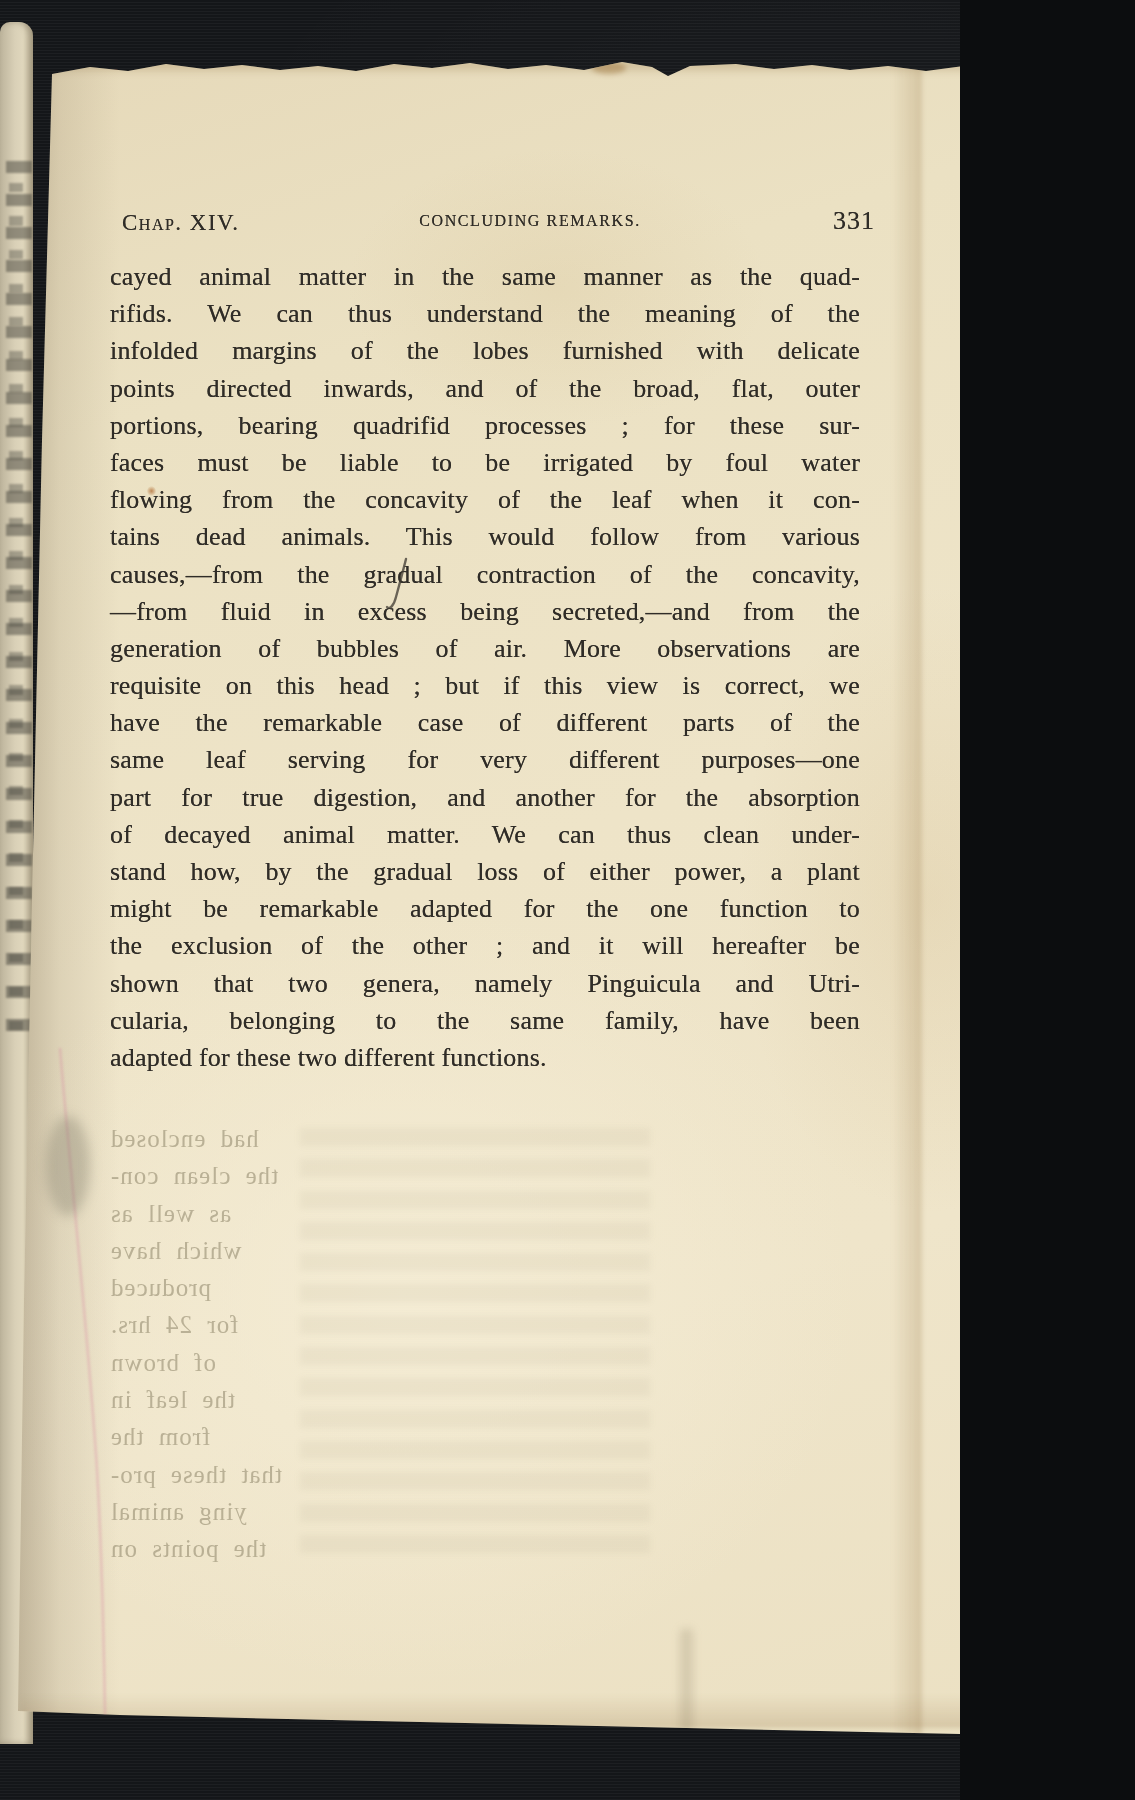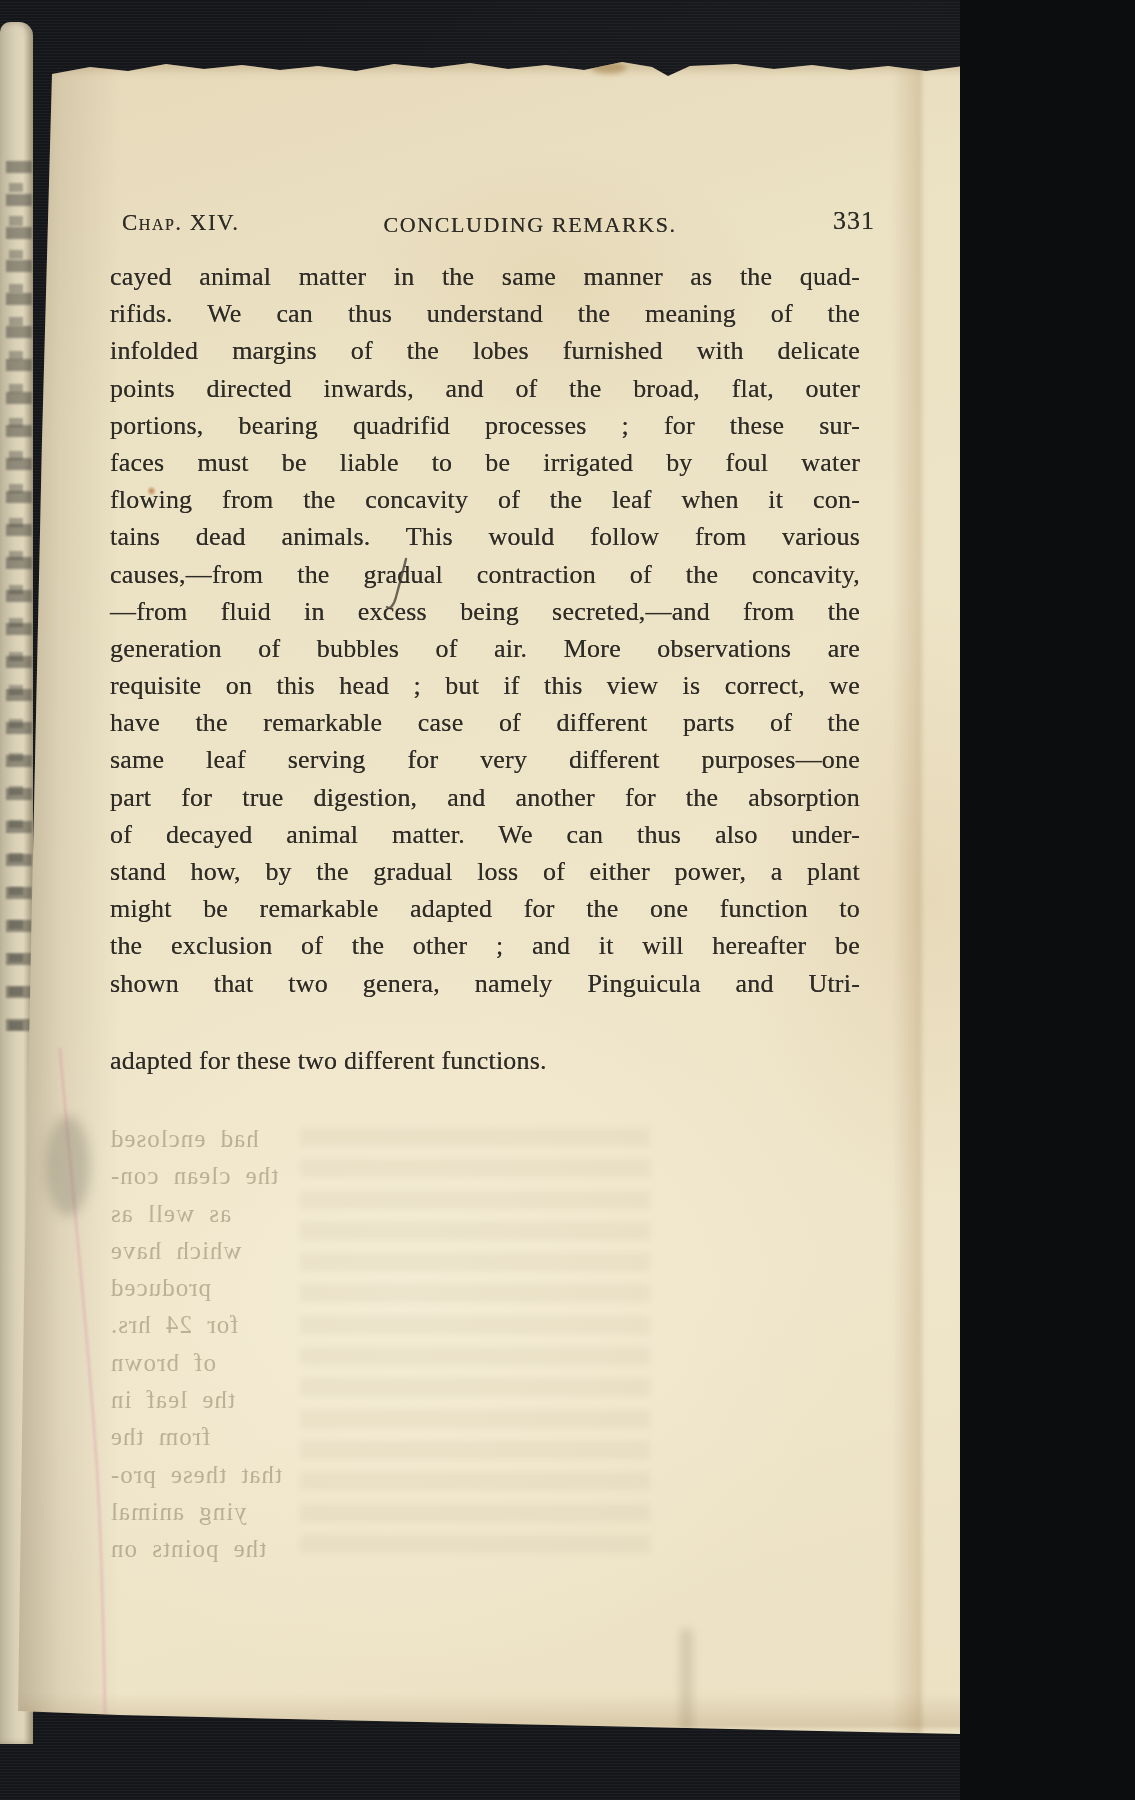--- a/index.html
+++ b/index.html
@@ -56,32 +56,32 @@
     background:linear-gradient(to right, rgba(70,52,28,0.30), rgba(70,52,28,0.10) 45%, rgba(70,52,28,0) 100%);}
   .right-shade{position:absolute;right:38px;top:60px;width:30px;height:1690px;
     background:linear-gradient(to left, rgba(140,105,55,0.22), rgba(140,105,55,0));filter:blur(2px);}
   .bottom-band{position:absolute;left:20px;top:1694px;width:1060px;height:34px;
     background:linear-gradient(to top, rgba(130,98,50,0.20), rgba(130,98,50,0));filter:blur(2px);}
 
   
   .header{position:absolute;left:110px;top:204px;width:765px;height:38px;}
   .chap{position:absolute;left:12px;top:6px;font-size:23px;font-variant:small-caps;letter-spacing:1.5px;}
   .running-title{position:absolute;left:420px;top:8px;transform:translateX(-50%);
-    font-size:22px;letter-spacing:1.6px;white-space:nowrap;}
+    font-size:16px;letter-spacing:1.6px;white-space:nowrap;}
   .pagenum{position:absolute;right:0;top:2px;font-size:26px;letter-spacing:1px;}
   .chap,.running-title,.pagenum,.line{text-shadow:0 0 0.5px rgba(47,44,39,0.8);}
 
   
   .body{position:absolute;left:110px;top:258px;width:750px;}
   .line{
     height:37.2px;line-height:37.2px;font-size:26px;
     text-align:justify;text-align-last:justify;white-space:normal;
     letter-spacing:0.2px;
   }
-  .line.last-line{text-align-last:left;margin-top:40px;}
+  .line.last-line{text-align-last:left;}
 
   
   .bleed{
     position:absolute;left:110px;top:1120px;width:560px;
     transform:scaleX(-1);
     color:#8d8468;opacity:0.55;filter:blur(0.7px);
   }
   .bleed-line{
     height:37.3px;line-height:37.3px;font-size:25px;
     text-align:right;letter-spacing:1px;word-spacing:7px;white-space:nowrap;
@@ -138,25 +138,26 @@
         <div class="line">faces must be liable to be irrigated by foul water</div>
         <div class="line">flowing from the concavity of the leaf when it con-</div>
         <div class="line">tains dead animals.  This would follow from various</div>
         <div class="line">causes,—from the gradual contraction of the concavity,</div>
         <div class="line">—from fluid in excess being secreted,—and from the</div>
         <div class="line">generation of bubbles of air.  More observations are</div>
         <div class="line">requisite on this head ; but if this view is correct, we</div>
         <div class="line">have the remarkable case of different parts of the</div>
         <div class="line">same leaf serving for very different purposes—one</div>
         <div class="line">part for true digestion, and another for the absorption</div>
-        <div class="line">of decayed animal matter.  We can thus also under-</div>
+        <div class="line">of decayed animal matter.  We can thus clean under-</div>
         <div class="line">stand how, by the gradual loss of either power, a plant</div>
         <div class="line">might be remarkable adapted for the one function to</div>
         <div class="line">the exclusion of the other ; and it will hereafter be</div>
         <div class="line">shown that two genera, namely Pinguicula and Utri-</div>
+        <div class="line">cularia, belonging to the same family, have been</div>
         <div class="line last-line">adapted for these two different functions.</div>
       </div>
 
     <svg class="pencil" width="28" height="60" viewBox="0 0 28 60">
       <path d="M20,3 C17,15 13,30 10,41 C8,49 4,54 1,51" fill="none" stroke="rgba(62,56,48,0.75)" stroke-width="2.4" stroke-linecap="round"></path>
     </svg>
 
     <div class="bleed-haze"></div>
     <div class="bleed">
         <div class="bleed-line">had enclosed</div>

